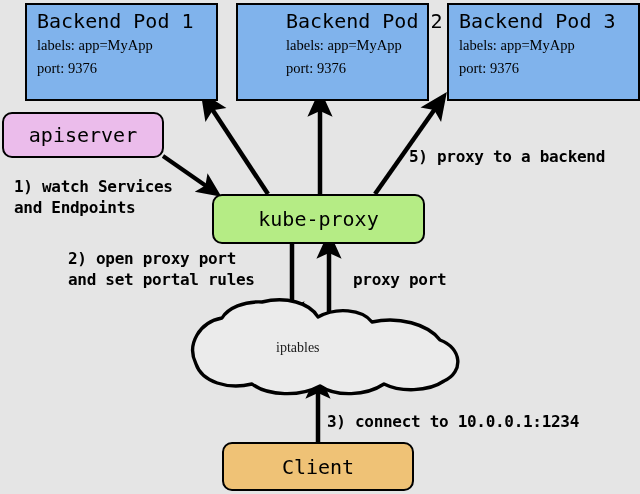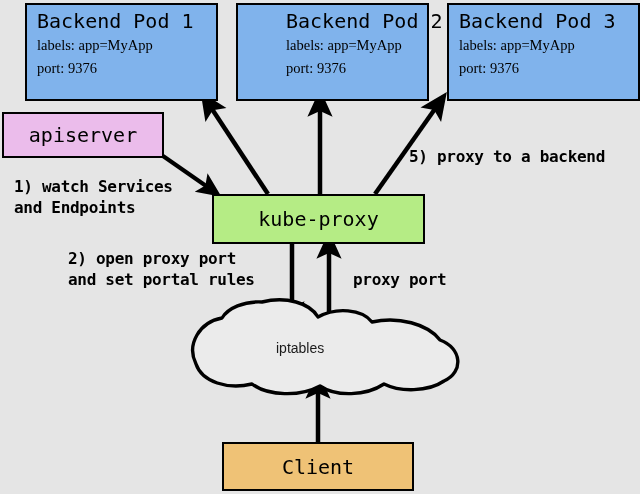--- a/index.html
+++ b/index.html
@@ -41,39 +41,40 @@
   .pod-line {
     font-size: 14.5px;
     line-height: 23px;
     white-space: nowrap;
     font-family: Liberation Serif, serif;
   }
   .center-box {
     display: flex;
     align-items: center;
     justify-content: center;
+    border-radius: 10px;
   }
   .center-box .box-label {
     font-size: 20px;
     line-height: 22px;
     white-space: nowrap;
   }
   .step-label {
     position: absolute;
     font-family: "DejaVu Sans Mono", monospace;
     font-weight: bold;
     font-size: 16px;
     line-height: 21px;
     color: #000000;
     white-space: pre;
     letter-spacing: -0.3px;
   }
   .cloud-label {
     position: absolute;
-    font-family: Liberation Sans, sans-serif;
+    font-family: Liberation Serif, serif;
     font-size: 14px;
     color: #1a1a1a;
     white-space: nowrap;
   }
 </style>
 </head>
 <body>
 
 <div id="canvas">
 
@@ -144,18 +145,19 @@
   </div>
 
   <div class="cloud-label" style="left:276px; top:340px;">iptables</div>
 
   <div class="step-label" style="left:14px; top:176px;">1) watch Services</div>
   <div class="step-label" style="left:14px; top:197px;">and Endpoints</div>
 
   <div class="step-label" style="left:68px; top:248px;">2) open proxy port</div>
   <div class="step-label" style="left:68px; top:269px;">and set portal rules</div>
 
+  <div class="step-label" style="left:327px; top:411px;">3) connect to 10.0.0.1:1234</div>
 
   <div class="step-label" style="left:353px; top:269px;">proxy port</div>
 
   <div class="step-label" style="left:409px; top:146px;">5) proxy to a backend</div>
 
 </div>
 
 </body></html>

